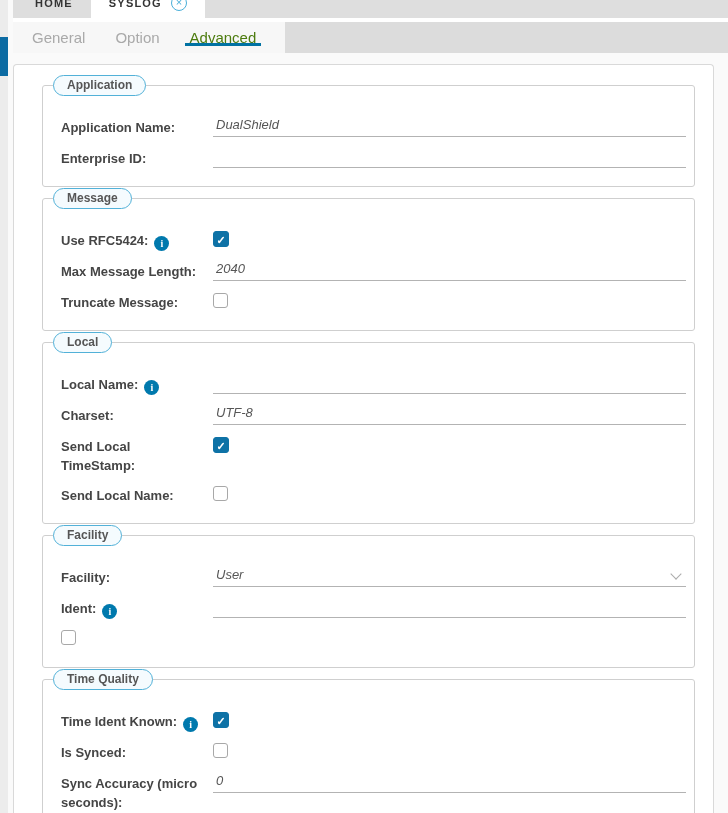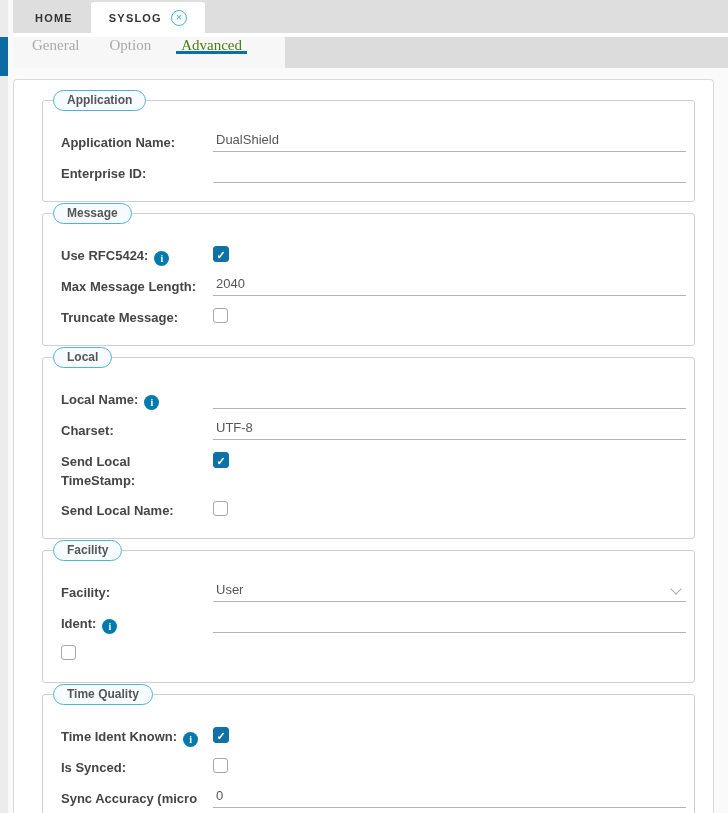--- a/index.html
+++ b/index.html
@@ -10,33 +10,33 @@
   html,body{width:728px; height:813px; overflow:hidden;}
   body{font-family:"Liberation Sans", sans-serif; background:#fafafa; position:relative;}
 
   
   .left-rail{position:absolute; left:0; top:0; width:8px; height:813px; background:#ececec; z-index:5;}
   .rail-indicator{position:absolute; left:0; top:37px; width:8px; height:39px; background:var(--rail-blue);}
 
   .main{margin-left:13px; height:100%; display:flex; flex-direction:column;}
 
   
-  .tabbar{height:33px; background:#dedede; display:flex; align-items:flex-end; padding-top:2px; flex:0 0 auto;}
+  .tabbar{height:18px; background:#dedede; display:flex; align-items:flex-end; padding-top:2px; flex:0 0 auto;}
   .wtab{height:31px; display:flex; align-items:center; justify-content:center; padding:0 18px;
         font-size:11px; font-weight:bold; letter-spacing:1.2px; color:#333; cursor:pointer;}
   .wtab.home{margin-left:4px; min-width:70px;}
   .wtab.active{background:#ffffff; border-radius:3px 3px 0 0; gap:9px;}
   .close-circle{width:16px; height:16px; border:1px solid var(--close); border-radius:50%;
         color:var(--close); font-size:11px; font-weight:normal; letter-spacing:0;
         display:inline-flex; align-items:center; justify-content:center; line-height:1;}
   .white-gap{height:4px; background:#ffffff; flex:0 0 auto;}
 
   
   .subtabbar{height:31px; display:flex; flex:0 0 auto;}
-  .subtab-left{width:272px; background:#f7f7f7; display:flex; align-items:flex-start; padding-left:4px;font-family:Liberation Serif, serif;}
+  .subtab-left{width:272px; background:#f7f7f7; display:flex; align-items:center; padding-left:4px;}
   .subtab-right{flex:1; background:#dcdcdc;}
   .subtab{position:relative; display:flex; align-items:center; padding:0 2px; margin:0 13px;
         font-size:15px; color:#a9a9a9; cursor:pointer;}
   .subtab.active{color:#4d7c0f;}
   .subtab.active::after{content:""; position:absolute; left:-3px; right:-3px; bottom:0; height:3px; background:var(--accent);}
 
   
   .content{flex:1; background:#fafafa; padding-top:11px; overflow:hidden;}
   .card{background:#ffffff; border:1px solid #d9d9d9; border-bottom:none; border-radius:4px 4px 0 0;
         margin-right:14px; height:100%; padding:20px 18px 0 28px;}
@@ -48,21 +48,21 @@
 
   .row{display:flex; align-items:flex-start; margin-bottom:9px; min-height:22px;}
   .lbl{flex:0 0 152px; font-size:13px; font-weight:bold; color:#454545; line-height:19px; padding-top:2px;
         display:inline-block;}
   .lbl .lbl-text{margin-right:6px;}
   .info-icon{display:inline-block; width:15px; height:15px; background:var(--info); border-radius:50%;
         color:#fff; font-size:10px; font-weight:bold; text-align:center; line-height:15px;
         vertical-align:-2px; font-family:"Liberation Serif", serif;}
   .ctl{flex:1; min-width:0;}
 
-  .input-line{position:relative; min-height:21px; border-bottom:1px solid #b3b3b3; display:flex; align-items:flex-end;}
+  .input-line{position:relative; min-height:21px; border-bottom:1px solid #b3b3b3; display:flex; align-items:flex-end;font-style:italic;}
   .input-line .value{font-size:13px; color:#565656; padding:0 0 3px 3px; line-height:16px; min-height:19px;}
   .chevron{position:absolute; right:6px; bottom:8px; width:8px; height:8px; border-right:1.5px solid #ababab;
         border-bottom:1.5px solid #ababab; transform:rotate(45deg);}
 
   .checkbox{display:inline-block; width:15px; height:15px; border:1px solid #a8a8a8; border-radius:3px;
         background:#fff; margin-top:2px; cursor:pointer;}
   .checkbox.checked{width:16px; height:16px; background:var(--cb-blue); border-color:var(--cb-blue);
         color:#fff; font-size:11px; font-weight:bold; text-align:center; line-height:16px;}
   .checkbox.checked::after{content:"\2713";}
 </style>

